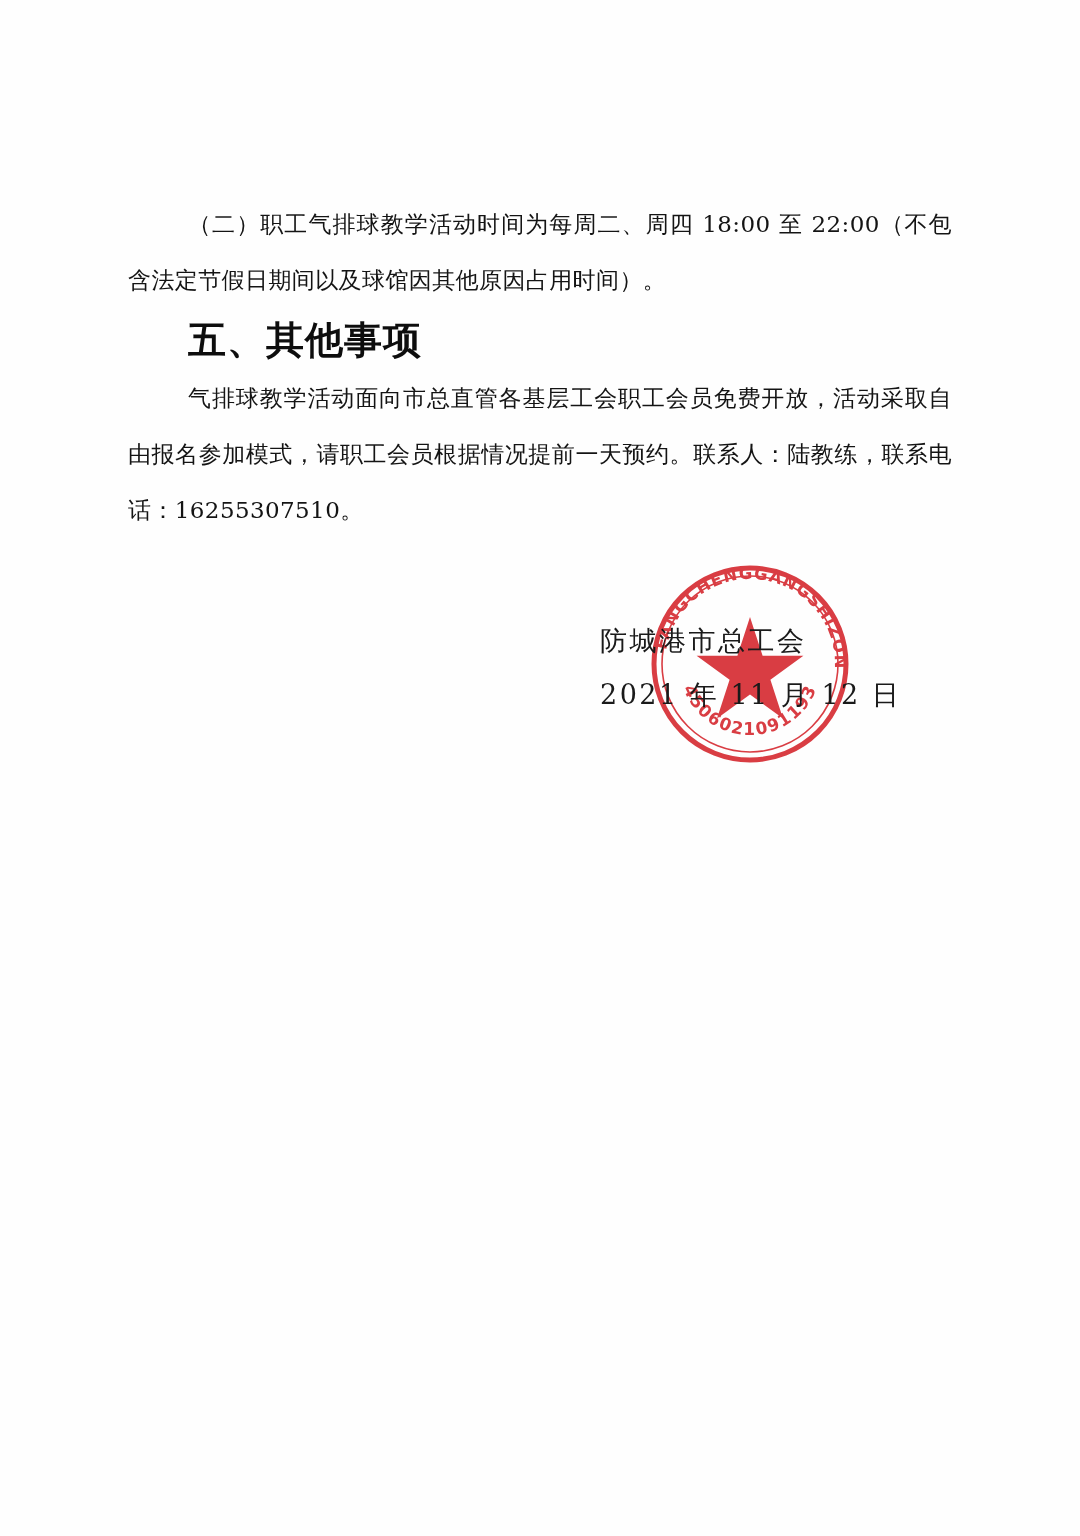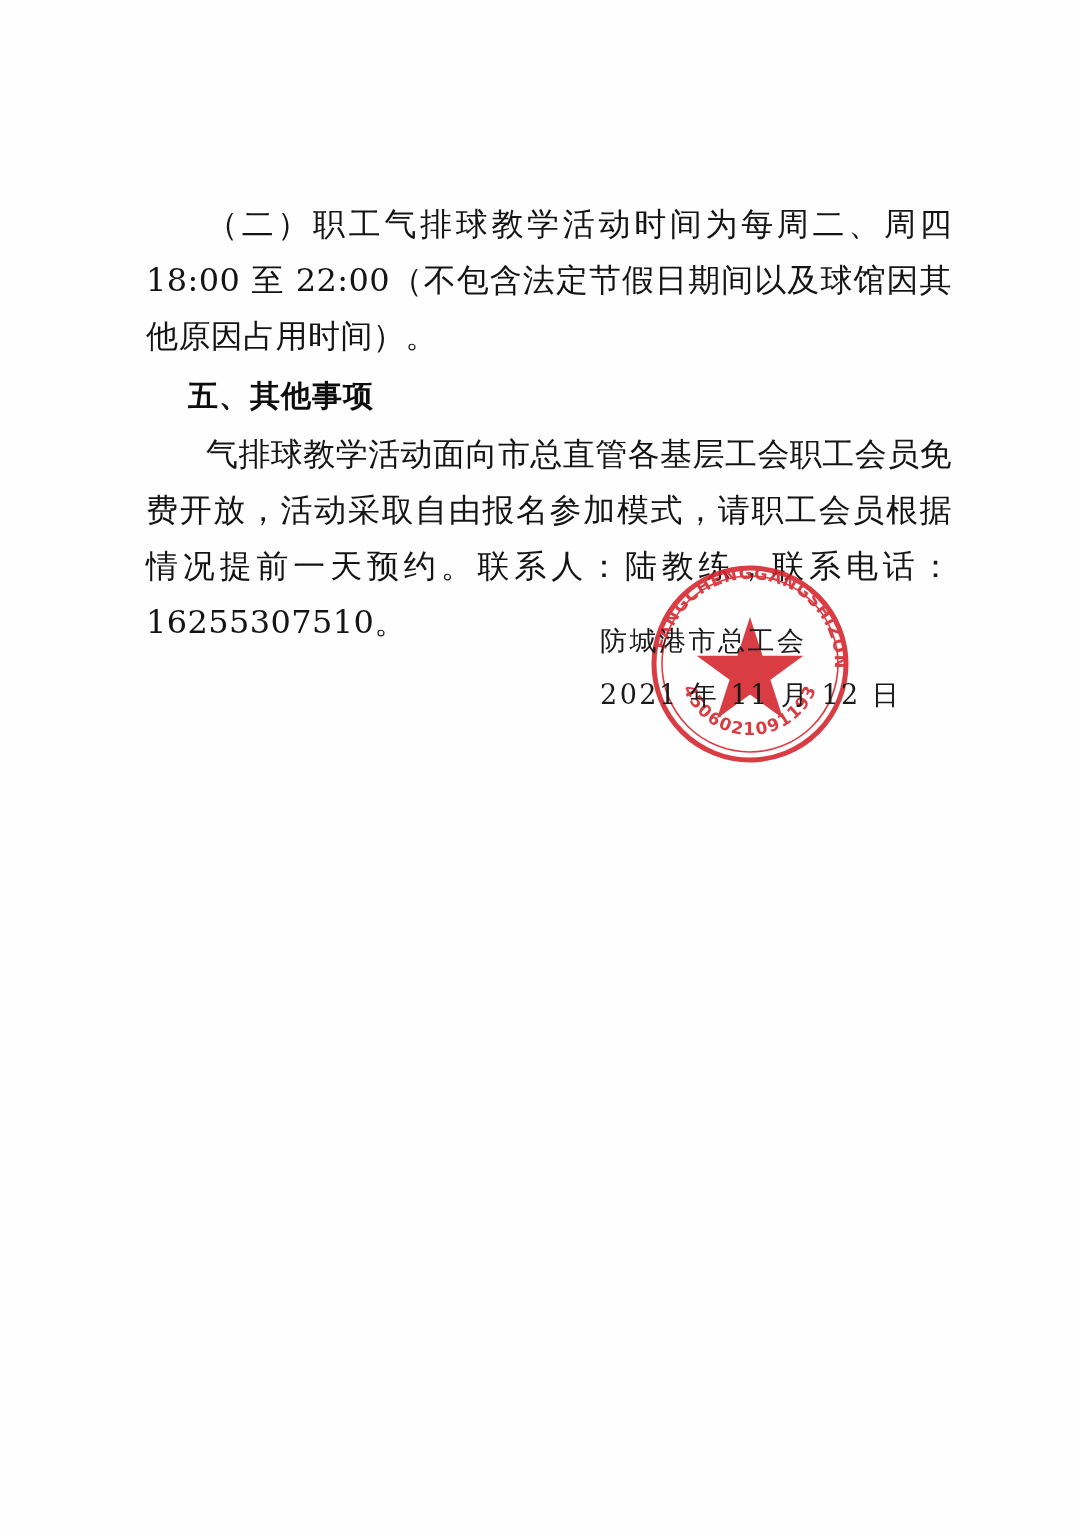--- a/index.html
+++ b/index.html
@@ -23,34 +23,34 @@
   }
 
   .content {
     position: absolute;
     left: 128px;
     top: 196px;
     width: 824px;
   }
 
   .para {
-    font-size: 32px;
+    font-size: 23px;
     line-height: 56px;
     letter-spacing: 0.4px;
     text-align: justify;
     text-justify: inter-character;
-    margin: 0 0 4px 18px;
+    margin: 0 0 4px 0;
     color: #141414;
   }
   .para.indent {
     text-indent: 60px;
   }
 
   .heading {
-    font-size: 30px;
+    font-size: 38px;
     line-height: 56px;
     font-weight: bold;
     margin: 2px 0 2px 0;
     text-indent: 60px;
     color: #0d0d0d;
     letter-spacing: 1px;
   }
 
   .sig-block {
     position: absolute;

